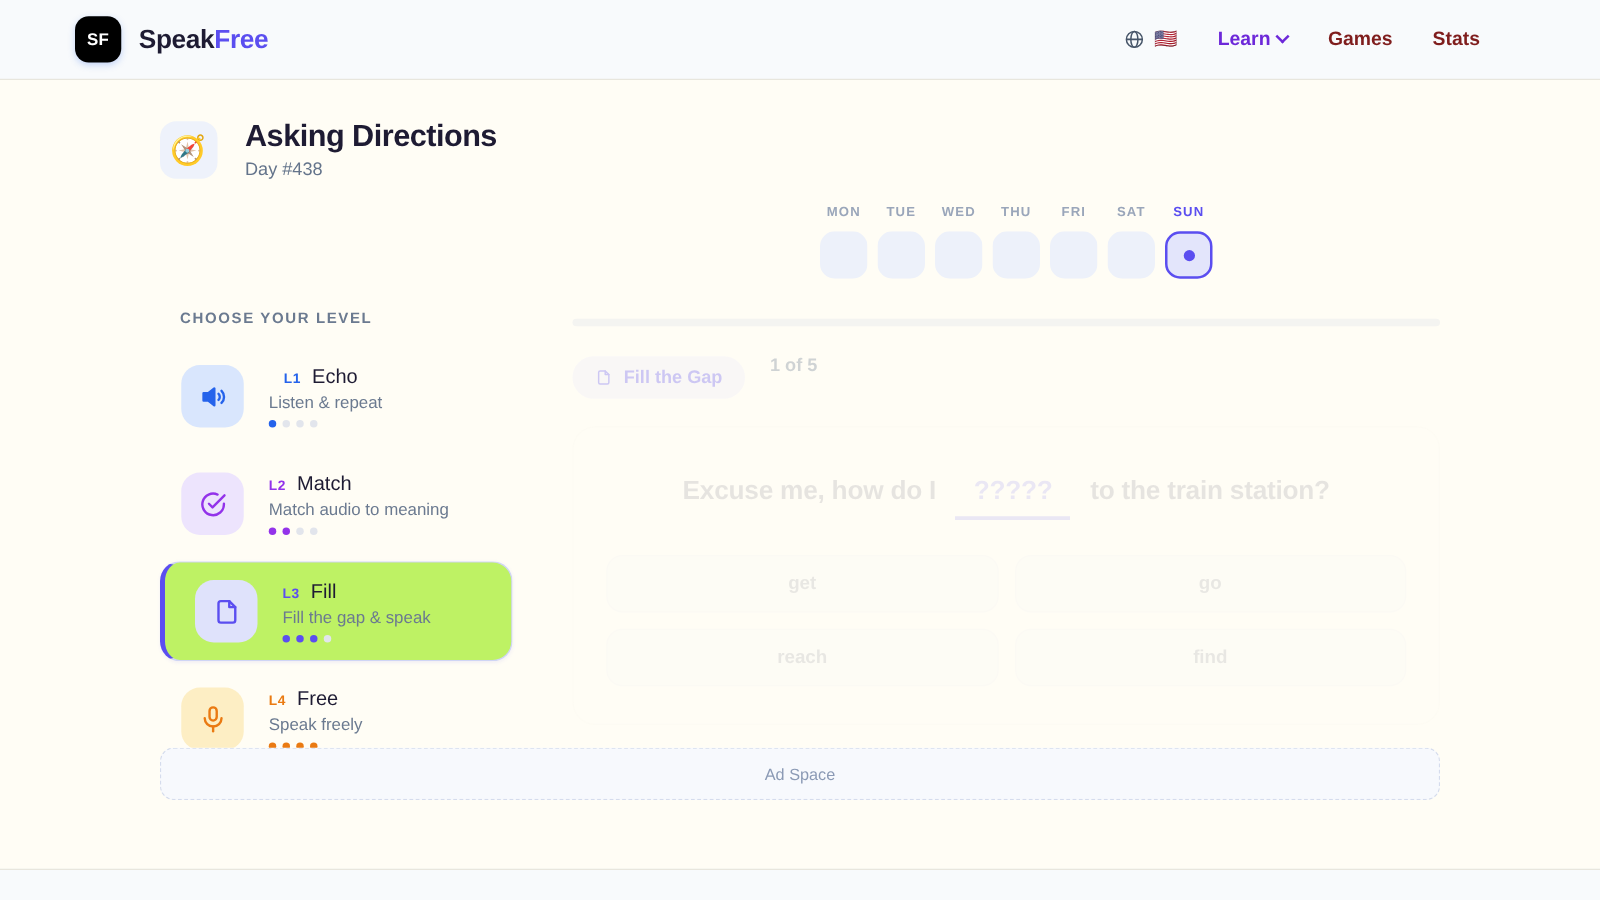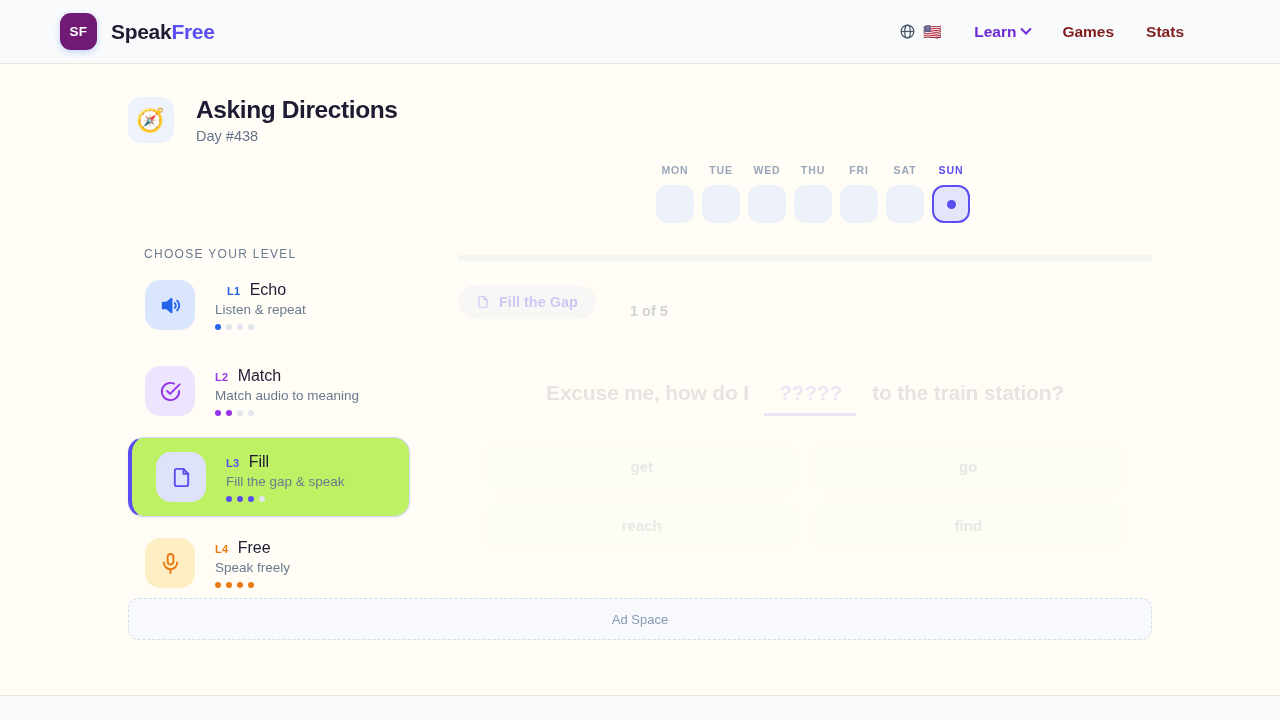--- a/index.html
+++ b/index.html
@@ -41,21 +41,21 @@
   .brand {
     display: flex;
     align-items: center;
     gap: 14px;
   }
 
   .logo-badge {
     width: 37px;
     height: 37px;
     border-radius: 11px;
-    background: #701a75;
+    background: #000000;
     color: #fff;
     font-size: 13.5px;
     font-weight: bold;
     letter-spacing: 0.3px;
     display: flex;
     align-items: center;
     justify-content: center;
     box-shadow: 0 2px 6px rgba(37,99,235,0.25);
   }
 
@@ -156,24 +156,24 @@
   }
 
   .right-col {
     flex: 1;
     min-width: 0;
   }
 
   
   .levels-heading {
     font-size: 12px;
-    font-weight: normal;
+    font-weight: bold;
     letter-spacing: 1.3px;
     color: #6b7a90;
-    margin-bottom: 4px;
+    margin-bottom: 16px;
     padding-left: 16px;
   }
 
   .level-card {
     display: flex;
     align-items: center;
     gap: 20px;
     padding: 14px 16px;
     border-radius: 16px;
     cursor: pointer;
@@ -299,22 +299,22 @@
   }
   .progress-fill {
     height: 100%;
     width: 0%;
     border-radius: 4px;
     background: #5b4ef0;
   }
 
   .exercise-meta {
     display: flex;
-    align-items: flex-end;
-    gap: 34px;
+    align-items: flex-start;
+    gap: 20px;
     margin-top: 24px;
     opacity: 0.30;
   }
   .mode-pill {
     display: inline-flex;
     align-items: center;
     gap: 9px;
     background: #eceafb;
     color: #5b4ef0;
     font-size: 14.5px;

